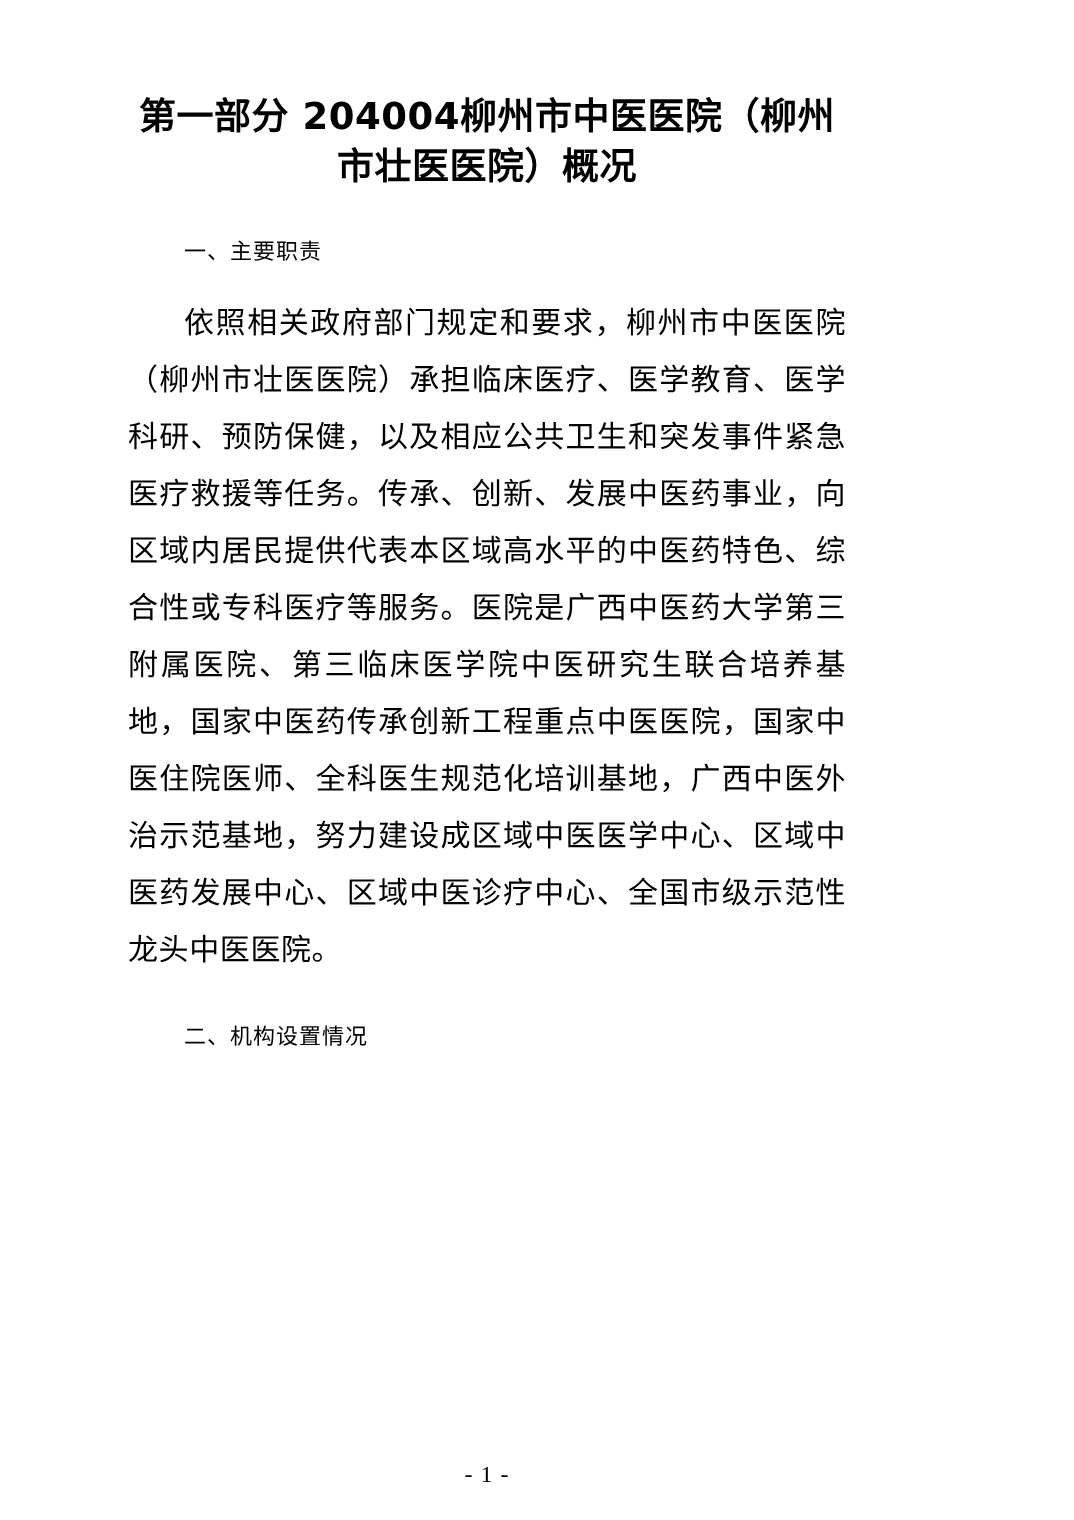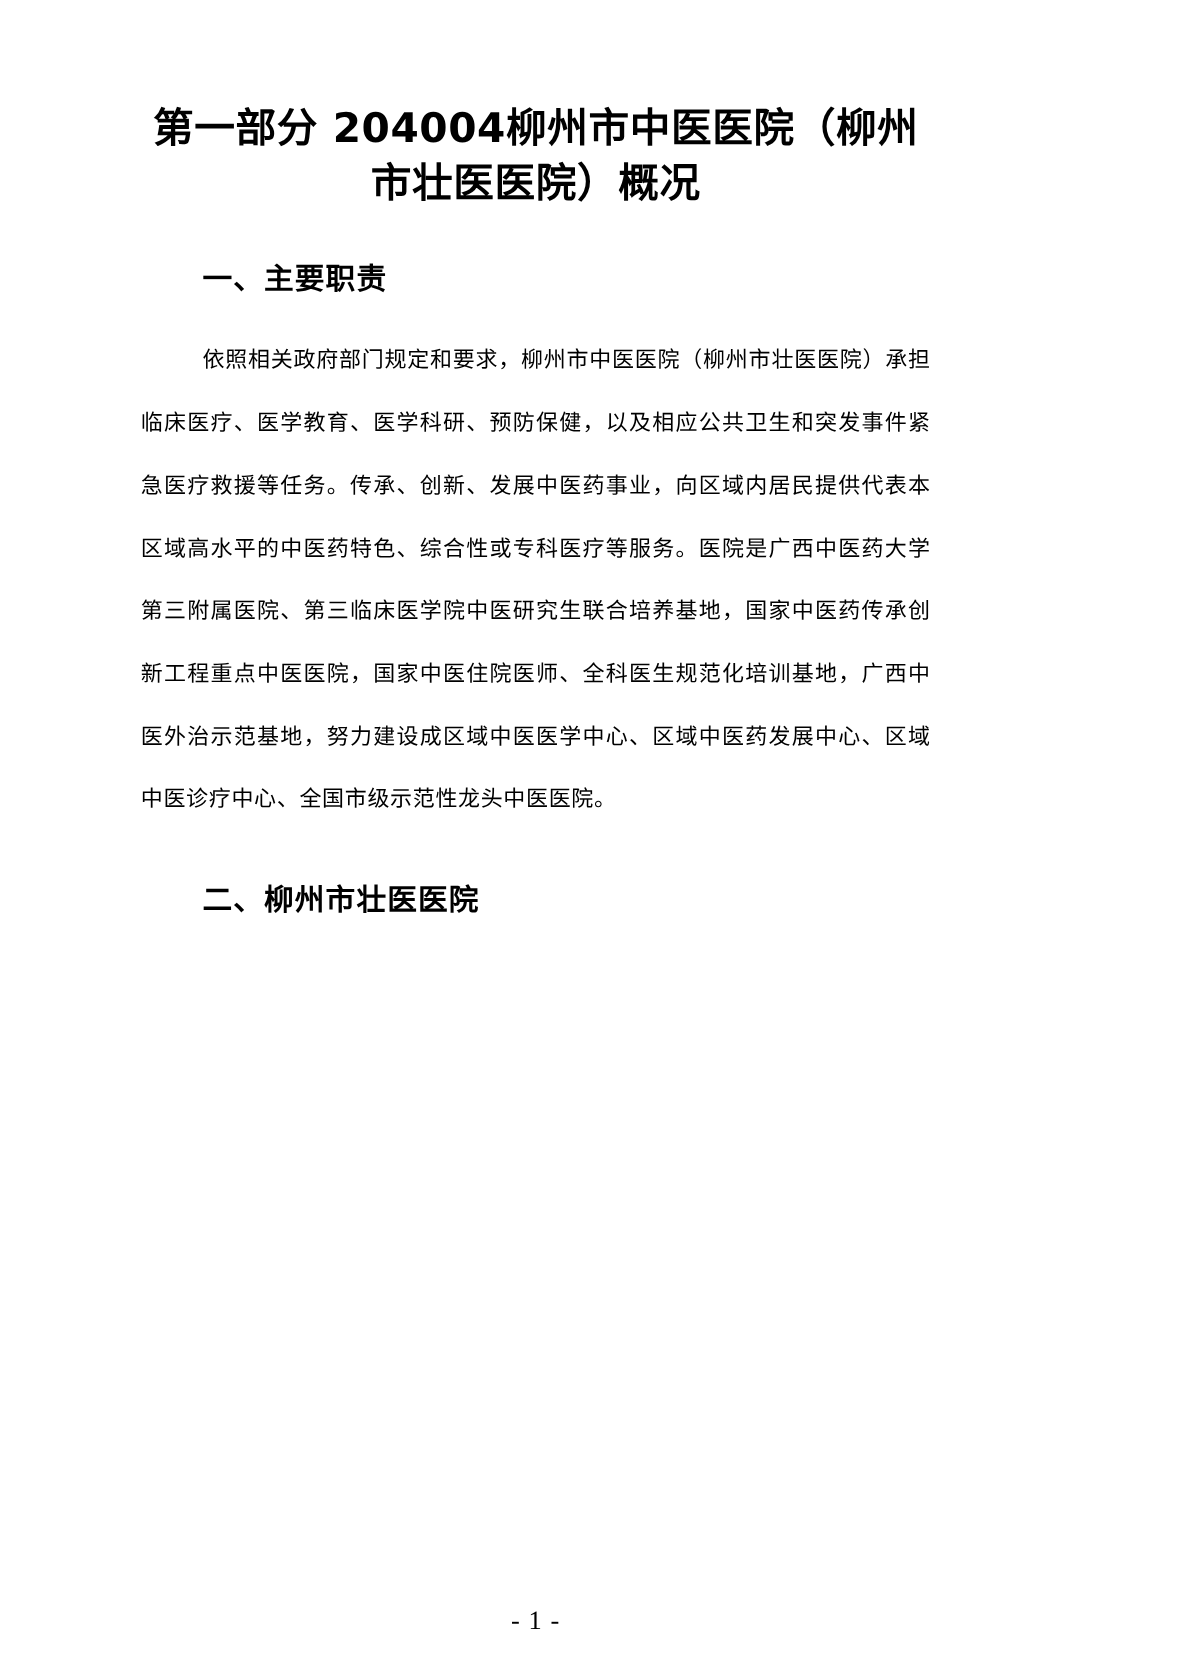--- a/index.html
+++ b/index.html
@@ -27,30 +27,30 @@
     font-weight: bold;
     font-size: 37px;
     line-height: 1.36;
     text-align: center;
     letter-spacing: 0.5px;
     margin: 0 0 0 0;
     padding: 0 6px;
   }
   .section-heading {
     font-family: "DejaVu Sans", "Liberation Sans", sans-serif;
-    font-weight: bold;
-    font-size: 27px;
+    font-weight: normal;
+    font-size: 22px;
     line-height: 1.5;
     margin: 42px 0 0 0;
     text-indent: 56px;
     letter-spacing: 1px;
   }
   .body-para {
-    font-family: Liberation Mono, monospace;
-    font-size: 20px;
+    font-family: Liberation Serif, serif;
+    font-size: 30px;
     line-height: 57px;
     text-align: justify;
     text-align-last: left;
     text-indent: 56px;
     margin: 18px 0 0 0;
     letter-spacing: 0.6px;
   }
   .para-gap-first {
     margin-top: 26px;
   }
@@ -69,18 +69,18 @@
 <body>
 
 <div class="page">
 
   <h1 class="doc-title">第一部分 204004柳州市中医医院（柳州市壮医医院）概况</h1>
 
   <h2 class="section-heading">一、主要职责</h2>
 
   <p class="body-para para-gap-first">依照相关政府部门规定和要求，柳州市中医医院（柳州市壮医医院）承担临床医疗、医学教育、医学科研、预防保健，以及相应公共卫生和突发事件紧急医疗救援等任务。传承、创新、发展中医药事业，向区域内居民提供代表本区域高水平的中医药特色、综合性或专科医疗等服务。医院是广西中医药大学第三附属医院、第三临床医学院中医研究生联合培养基地，国家中医药传承创新工程重点中医医院，国家中医住院医师、全科医生规范化培训基地，广西中医外治示范基地，努力建设成区域中医医学中心、区域中医药发展中心、区域中医诊疗中心、全国市级示范性龙头中医医院。</p>
 
-  <h2 class="section-heading">二、柳州市壮医医院</h2>
+  <h2 class="section-heading">二、机构设置情况</h2>
 
 
   <div class="page-number">- 1 -</div>
 
 </div>
 
 </body></html>

